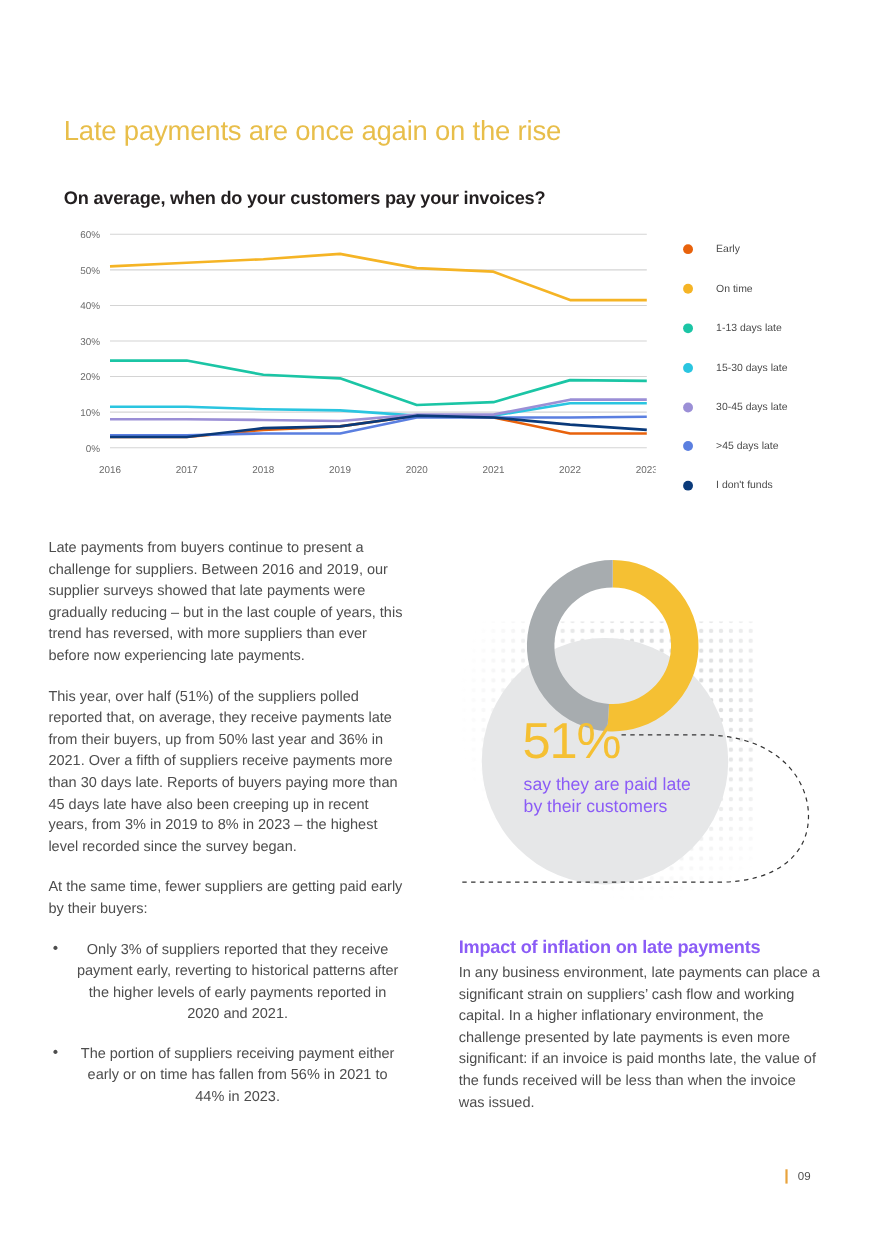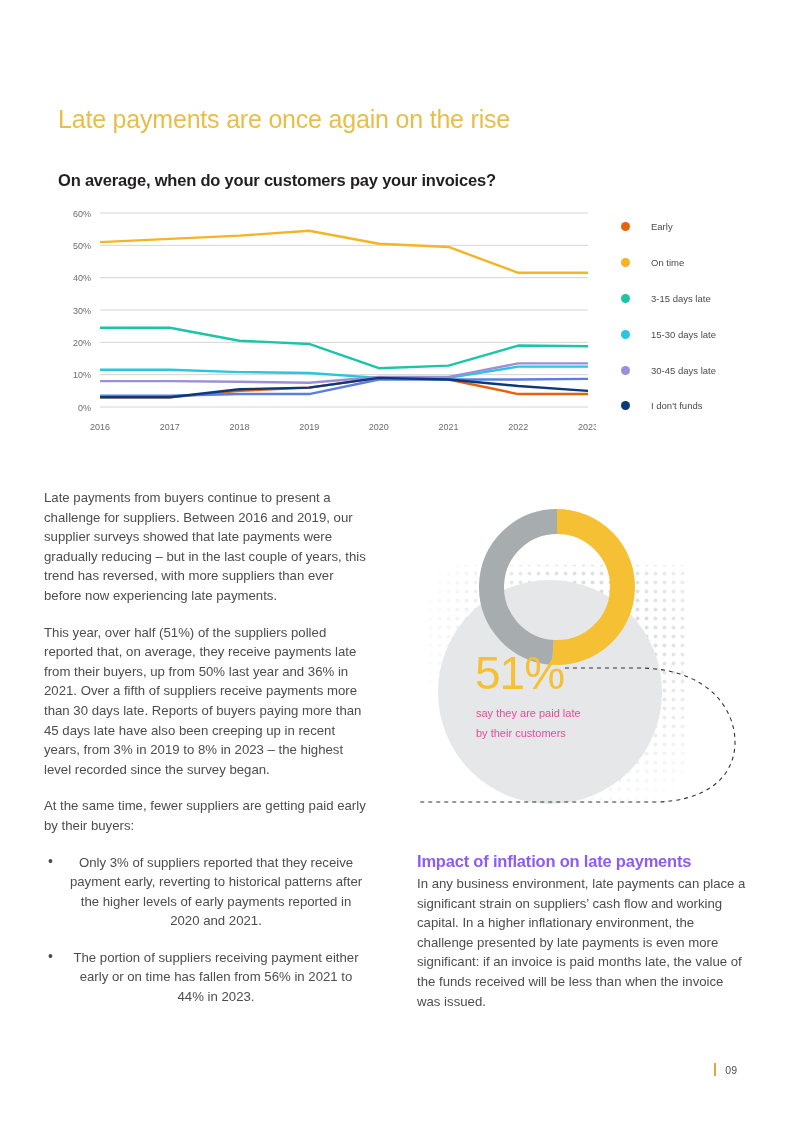--- a/index.html
+++ b/index.html
@@ -147,23 +147,23 @@
     font-weight: normal;
     color: #F5C033;
     letter-spacing: -1px;
     line-height: 1;
   }
   .stat-caption {
     position: absolute;
     left: 59px;
     top: 234px;
     width: 200px;
-    font-size: 11px;
+    font-size: 16px;
     line-height: 19.6px;
-    color: #ec4899;
+    color: #8b5cf6;
   }
 
   .sub-heading {
     position: absolute;
     left: 0;
     top: 368px;
     font-size: 16.5px;
     font-weight: bold;
     color: #8b5cf6;
     letter-spacing: -0.2px;
@@ -243,29 +243,33 @@
       <div class="legend-item">
         <span class="legend-dot" style="background:#E8620C"></span>
         <span class="legend-label">Early</span>
       </div>
       <div class="legend-item">
         <span class="legend-dot" style="background:#F5B425"></span>
         <span class="legend-label">On time</span>
       </div>
       <div class="legend-item">
         <span class="legend-dot" style="background:#1BC5A5"></span>
-        <span class="legend-label">3-15 days late</span>
+        <span class="legend-label">1-13 days late</span>
       </div>
       <div class="legend-item">
         <span class="legend-dot" style="background:#2AC5E0"></span>
         <span class="legend-label">15-30 days late</span>
       </div>
       <div class="legend-item">
         <span class="legend-dot" style="background:#9B8FD6"></span>
         <span class="legend-label">30-45 days late</span>
+      </div>
+      <div class="legend-item">
+        <span class="legend-dot" style="background:#5B7FE0"></span>
+        <span class="legend-label">&gt;45 days late</span>
       </div>
       <div class="legend-item">
         <span class="legend-dot" style="background:#0A3A7A"></span>
         <span class="legend-label">I don't funds</span>
       </div>
     </div>
 
   </div>
 
   <div class="col-left">

